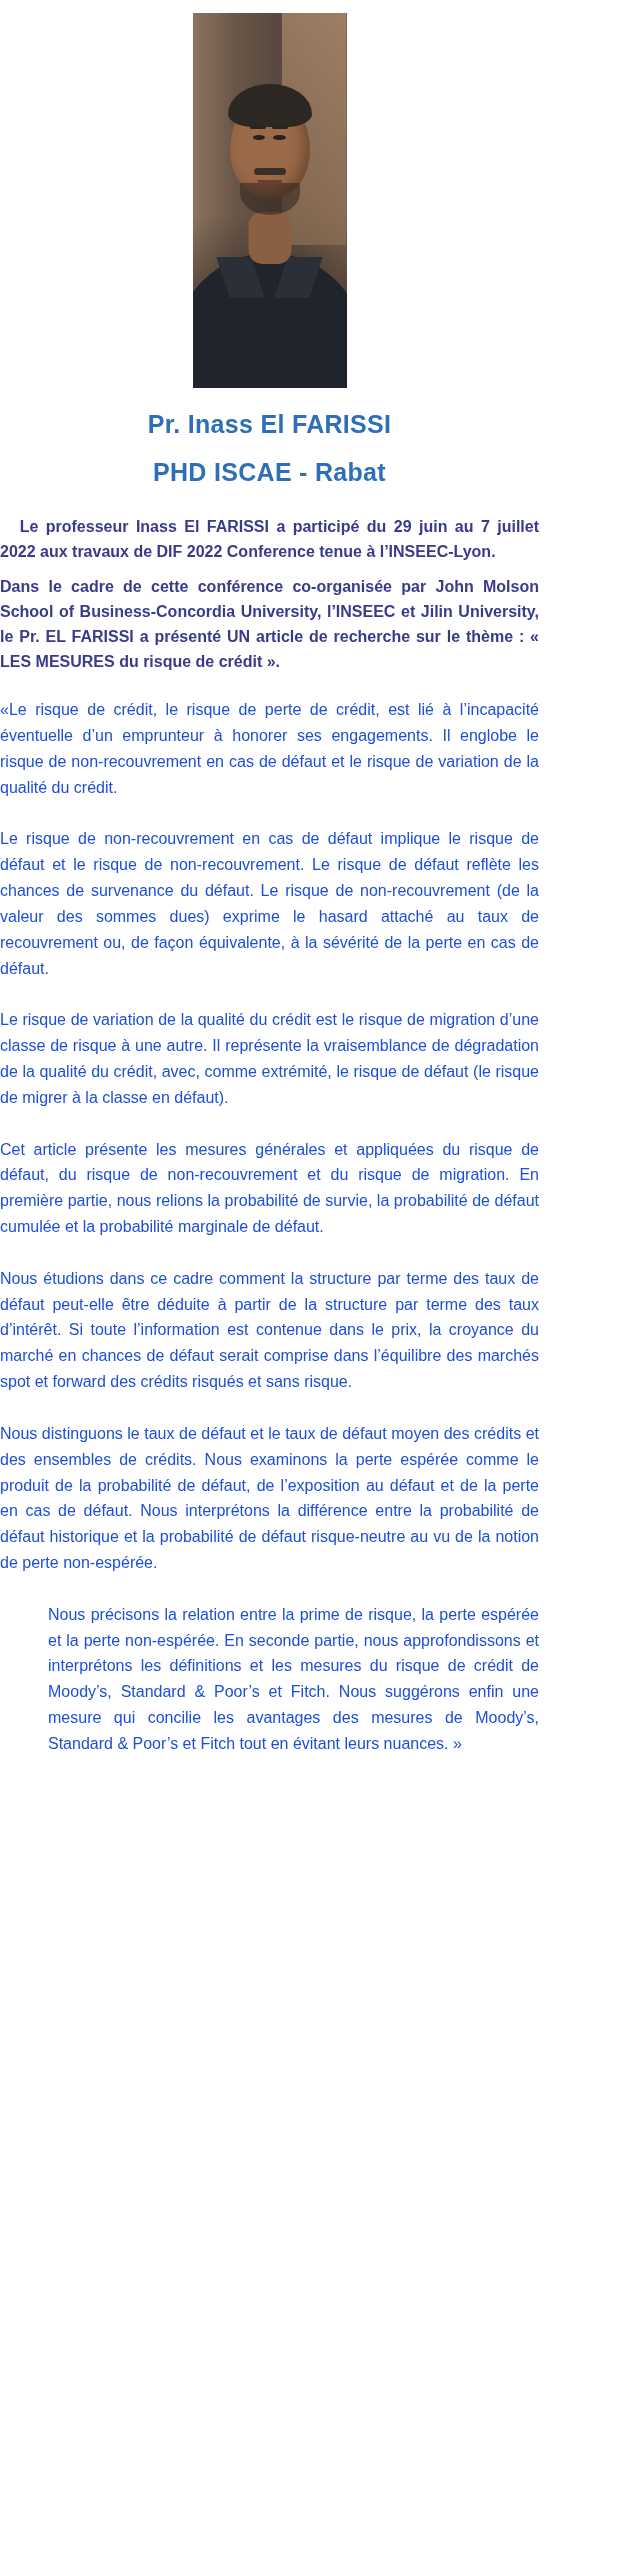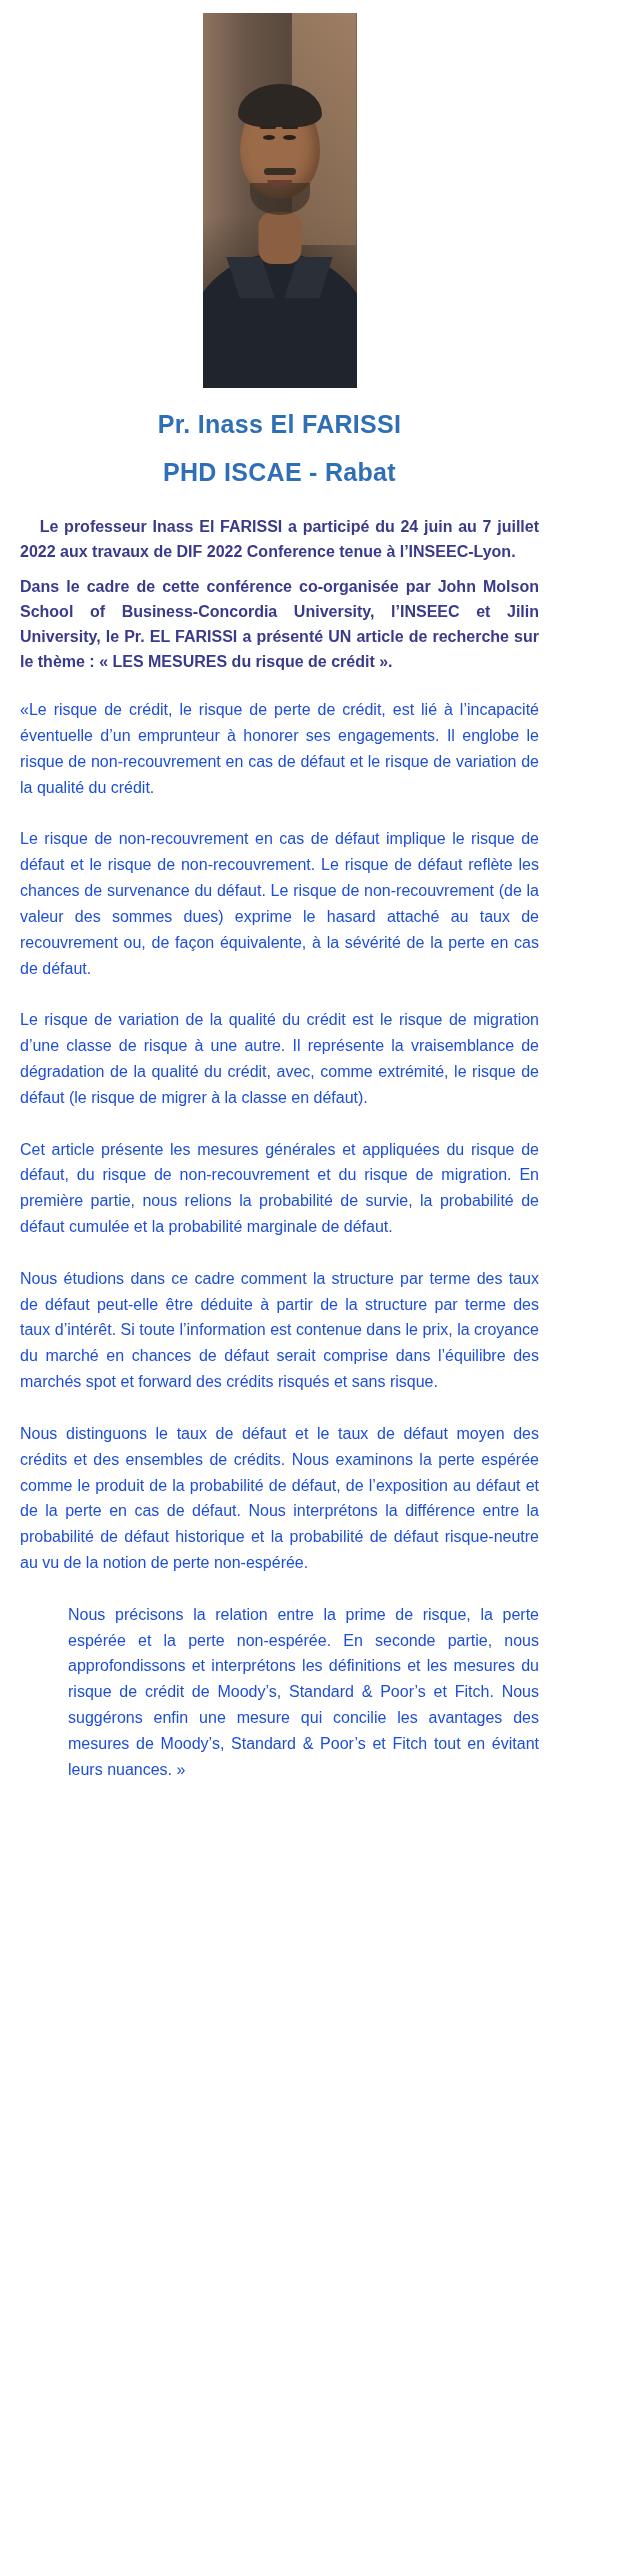--- a/index.html
+++ b/index.html
@@ -10,21 +10,21 @@
   body {
     width: 643px;
     min-height: 2576px;
     font-family: "Liberation Sans", sans-serif;
     color: #333333;
   }
   .page {
     width: 555px;
     min-height: 2576px;
     box-sizing: border-box;
-    padding: 0 16px 23px 20px;
+    padding: 0 16px 23px 0;
     position: relative;
   }
   
   .photo-wrap {
     padding-top: 12.7px;
     display: flex;
     justify-content: center;
   }
   .photo {
     width: 154px;
@@ -230,21 +230,21 @@
       <div class="ph-beard"></div>
       <div class="ph-stache"></div>
       <div class="ph-mouth"></div>
     </div>
   </div>
 
   <div class="title">Pr. Inass El FARISSI</div>
   <div class="subtitle">PHD ISCAE - Rabat</div>
 
   <div class="intro">
-    <p class="first">Le professeur Inass El FARISSI a participé du 24 juin au 7 juillet 2022 aux travaux de DIF 2022 Conference tenue à l’INSEEC-Lyon.</p>
+    <p class="first">Le professeur Inass El FARISSI a participé du 29 juin au 7 juillet 2022 aux travaux de DIF 2022 Conference tenue à l’INSEEC-Lyon.</p>
     <p>Dans le cadre de cette conférence co-organisée par John Molson School of Business-Concordia University, l’INSEEC et Jilin University, le Pr. EL FARISSI  a présenté UN article de recherche sur le thème : « LES MESURES du risque de crédit ».</p>
   </div>
 
 
   <div class="article">
     <p>«Le risque de crédit, le risque de perte de crédit, est lié à l’incapacité éventuelle d’un emprunteur à honorer ses engagements. Il englobe le risque de non-recouvrement en cas de défaut et le risque de variation de la qualité du crédit.</p>
     <p>Le risque de non-recouvrement en cas de défaut implique le risque de défaut et le risque de non-recouvrement. Le risque de défaut reflète les chances de survenance du défaut. Le risque de non-recouvrement (de la valeur des sommes dues) exprime le hasard attaché au taux de recouvrement ou, de façon équivalente, à la sévérité de la perte en cas de défaut.</p>
     <p>Le risque de variation de la qualité du crédit est le risque de migration d’une classe de risque à une autre. Il représente la vraisemblance de dégradation de la qualité du crédit, avec, comme extrémité, le risque de défaut (le risque de migrer à la classe en défaut).</p>
     <p>Cet article présente les mesures générales et appliquées du risque de défaut, du risque de non-recouvrement et du risque de migration. En première partie, nous relions la probabilité de survie, la probabilité de défaut cumulée et la probabilité marginale de défaut.</p>
     <p>Nous étudions dans ce cadre comment la structure par terme des taux de défaut peut-elle être déduite à partir de la structure par terme des taux d’intérêt. Si toute l’information est contenue dans le prix, la croyance du marché en chances de défaut serait comprise dans l’équilibre des marchés spot et forward des crédits risqués et sans risque.</p>

